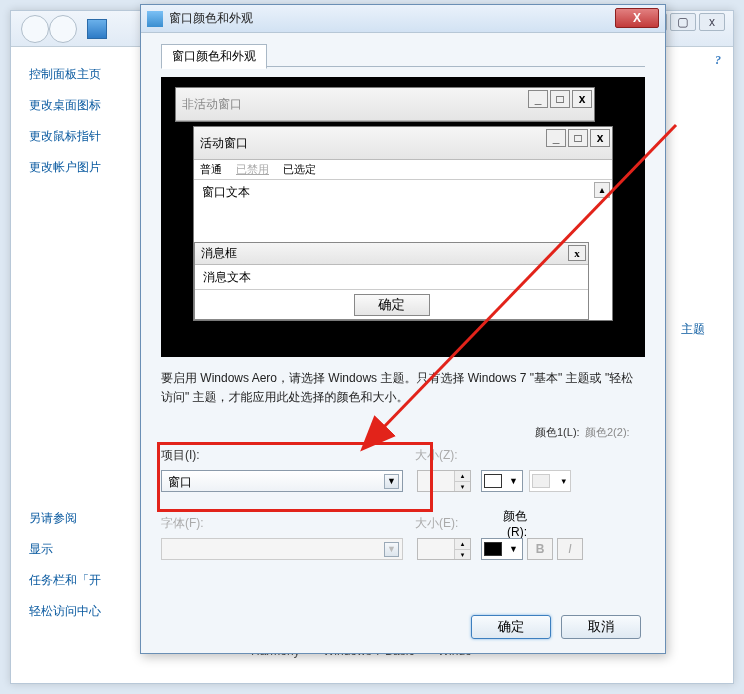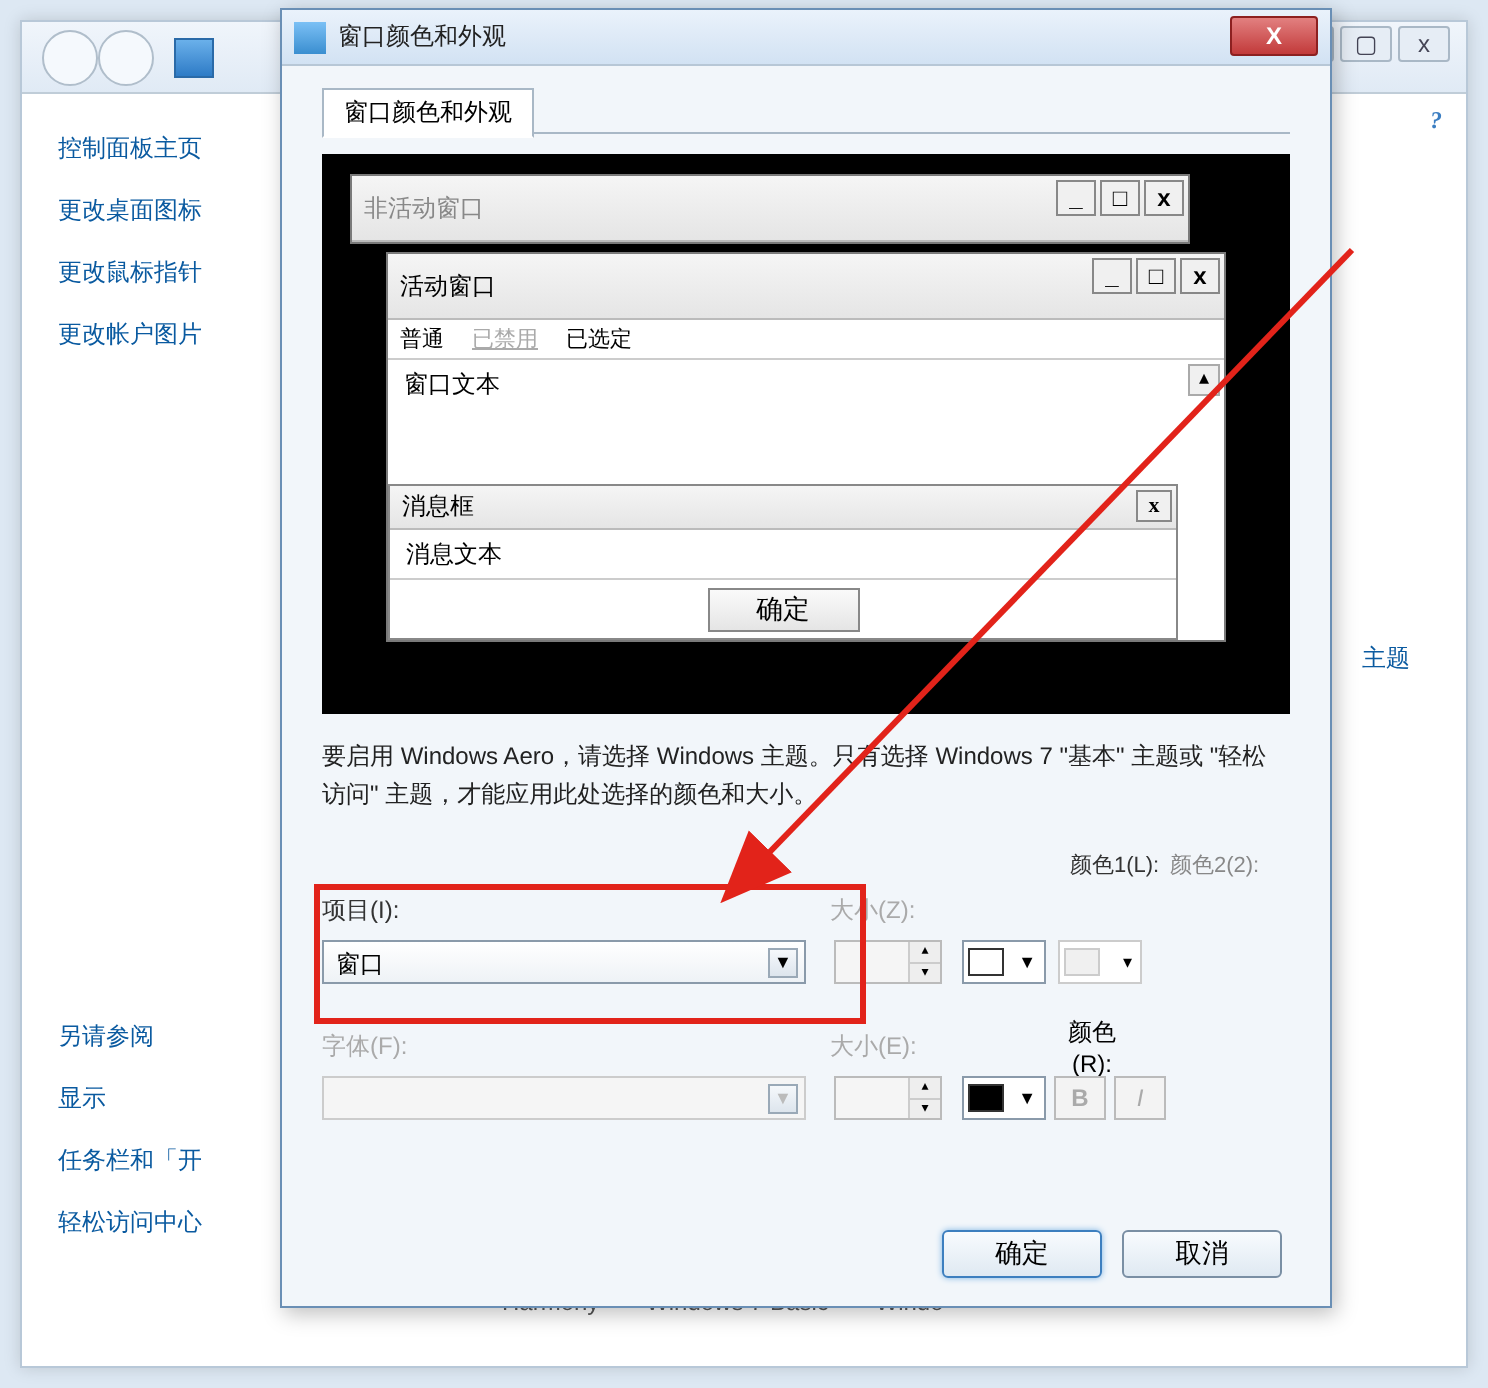--- a/index.html
+++ b/index.html
@@ -59,21 +59,21 @@
 .msgbox-footer button { width: 76px; height: 22px; border: 1px solid #888; background: linear-gradient(#fafafa,#e5e5e5); }
 
 .hint { margin: 12px 0 18px 0; line-height: 1.6; color: #222; }
 
 
 .form { position: relative; }
 .row { display: flex; align-items: center; margin-bottom: 10px; height: 26px; }
 .row .lbl { width: 60px; color: #333; }
 .row .lbl.dis { color: #aaa; }
 .row .szlabel { width: 60px; text-align: left; color: #aaa; margin-left: 8px; }
-.row .clabel { width: 42px; text-align: center; margin-left: 40px; }
+.row .clabel { width: 42px; text-align: right; }
 .selbox { height: 22px; border: 1px solid #8a9aaa; background: linear-gradient(#fff,#eef2f6); display: flex; align-items: flex-end; padding: 0 6px; position: relative; }
 .selbox .arrow { position: absolute; right: 3px; top: 3px; width: 15px; height: 15px; border: 1px solid #9aa9b7; background: linear-gradient(#f5f8fb,#dde5ed); text-align: center; line-height: 13px; font-size: 9px; }
 .selbox.big { width: 242px; }
 .spin { width: 54px; height: 22px; border: 1px solid #bbb; background: #f5f5f5; display: flex; align-items: center; justify-content: flex-end; }
 .spin .sbtns { width: 16px; height: 100%; border-left: 1px solid #ccc; display: flex; flex-direction: column; }
 .spin .sbtns span { flex: 1; text-align: center; font-size: 7px; line-height: 9px; border-bottom: 1px solid #ccc; background: #eee; }
 .spin .sbtns span:last-child { border-bottom: none; }
 .colorbox { width: 42px; height: 22px; border: 1px solid #8a9aaa; background: #fff; display: flex; align-items: center; padding: 2px; }
 .colorbox .sw { width: 18px; height: 14px; border: 1px solid #333; }
 .colorbox .ar { margin-left: auto; font-size: 9px; padding-right: 2px; }

